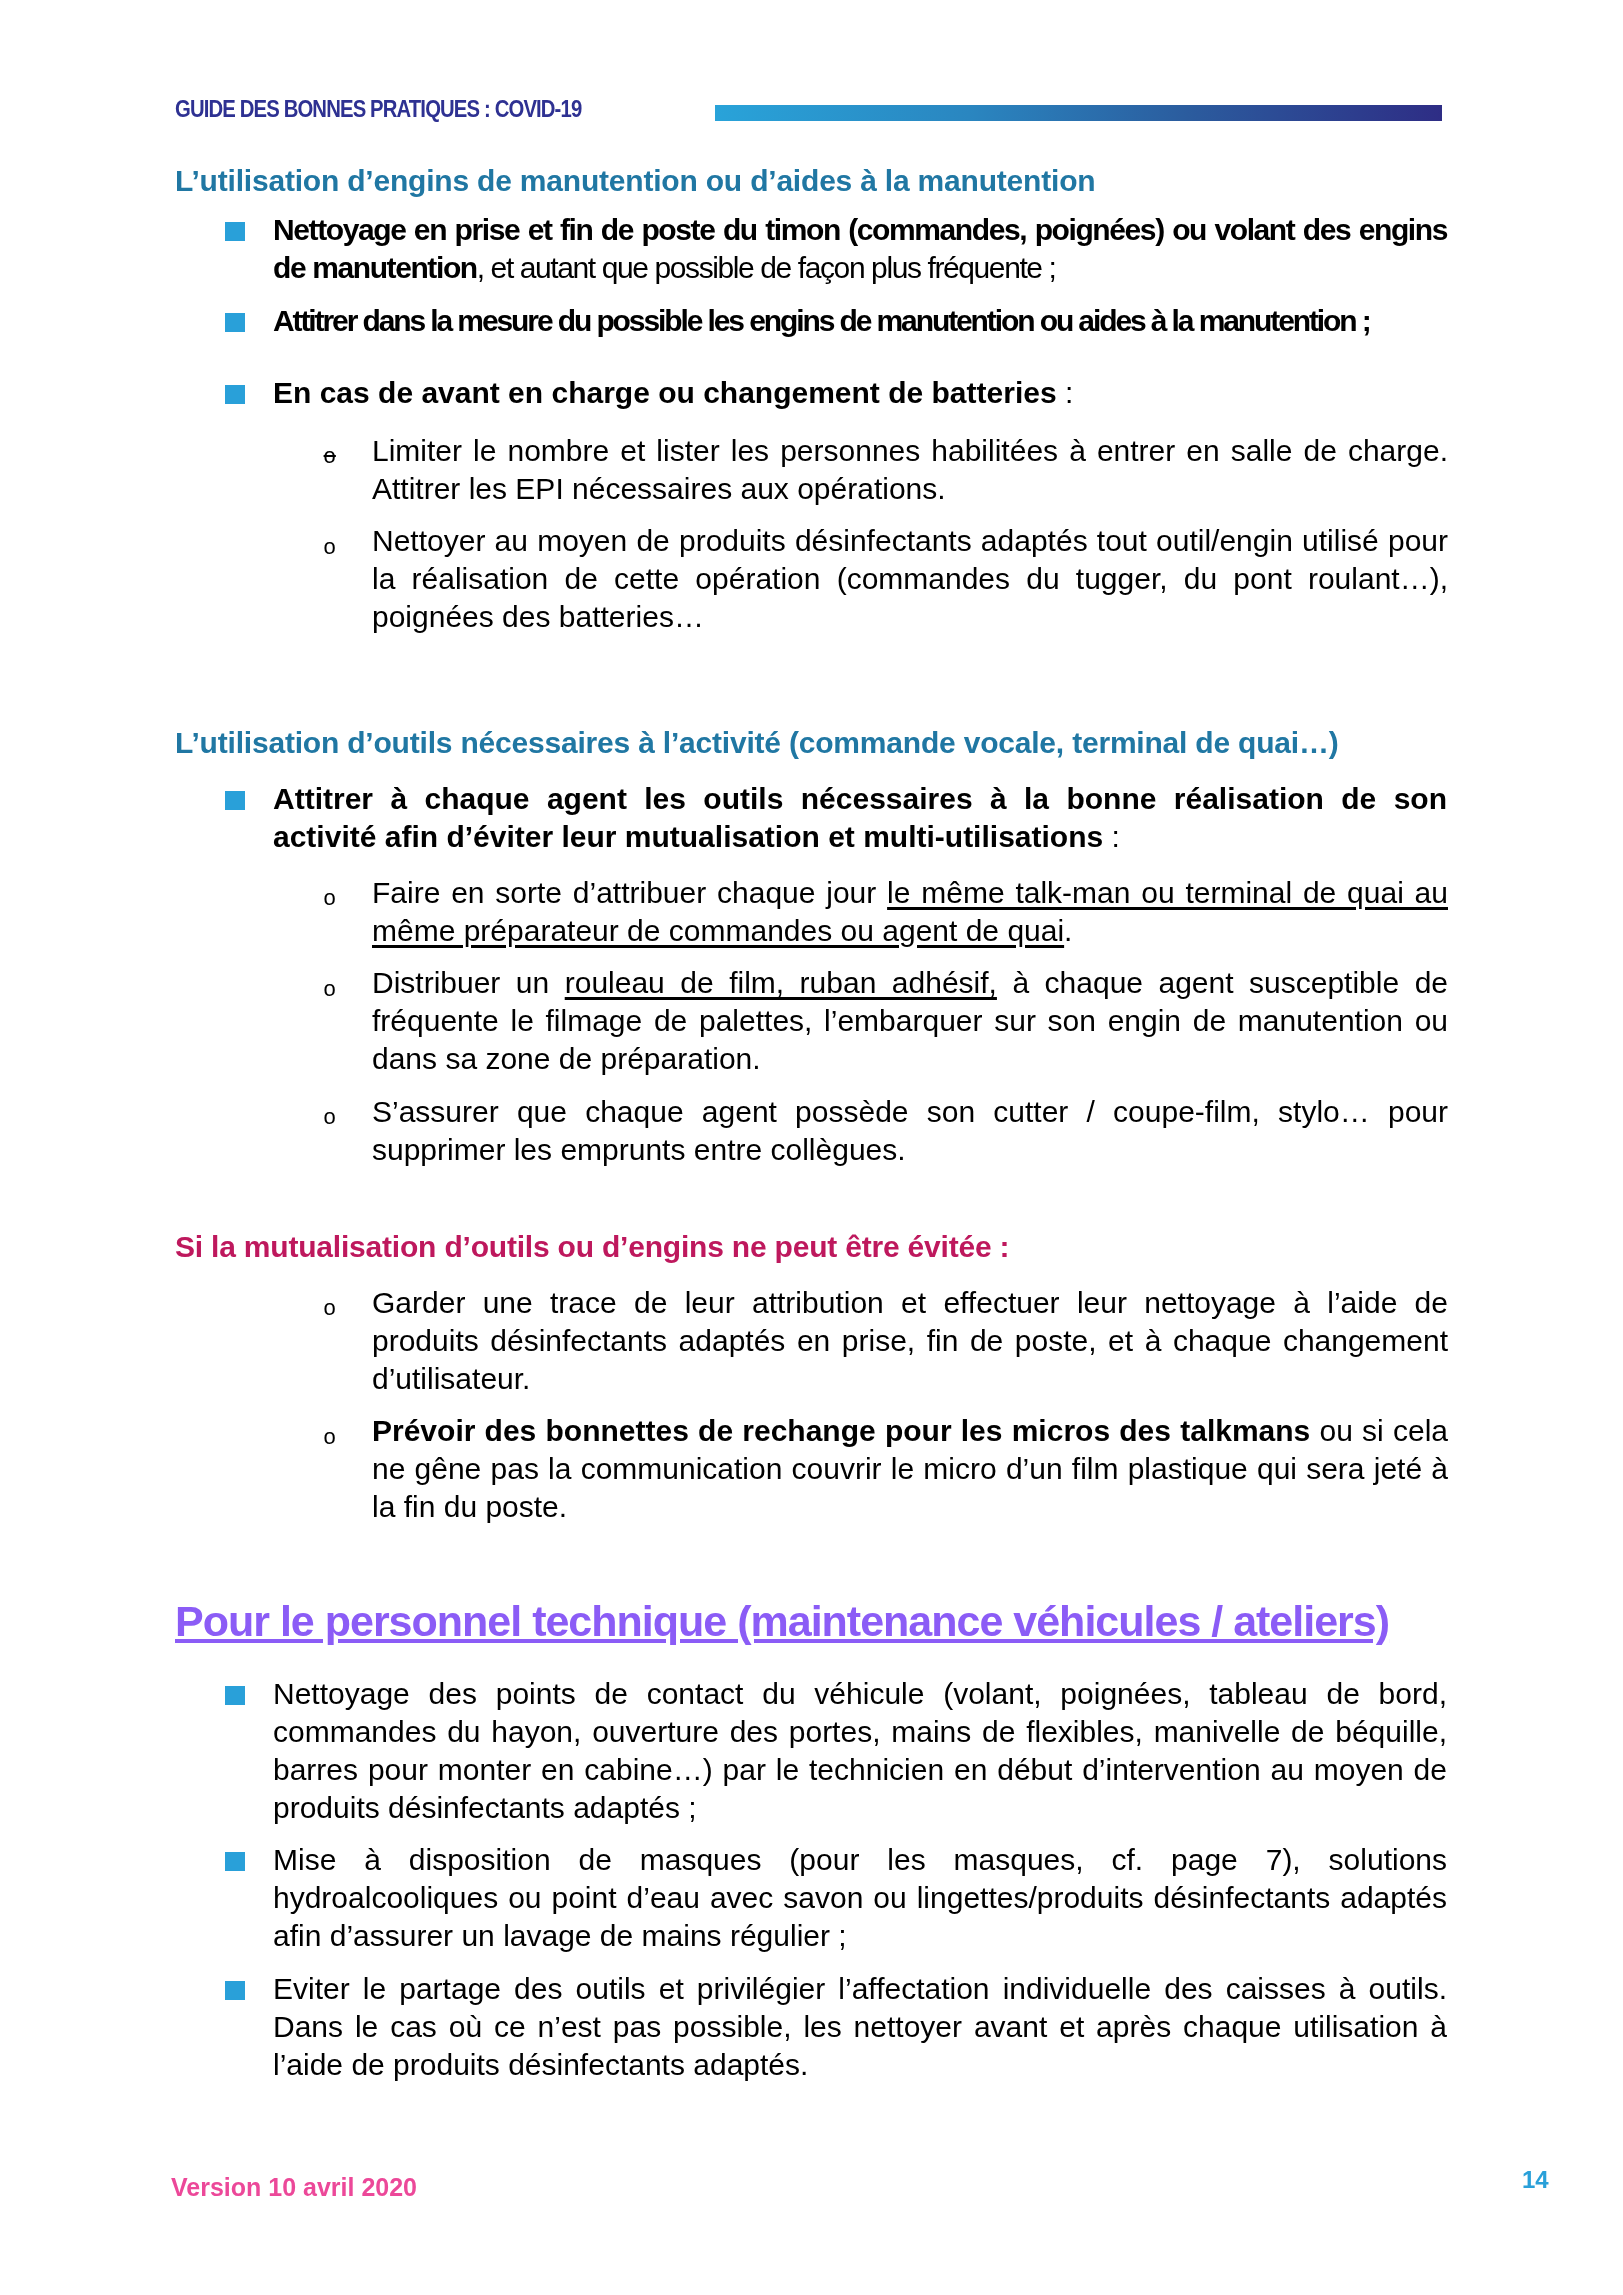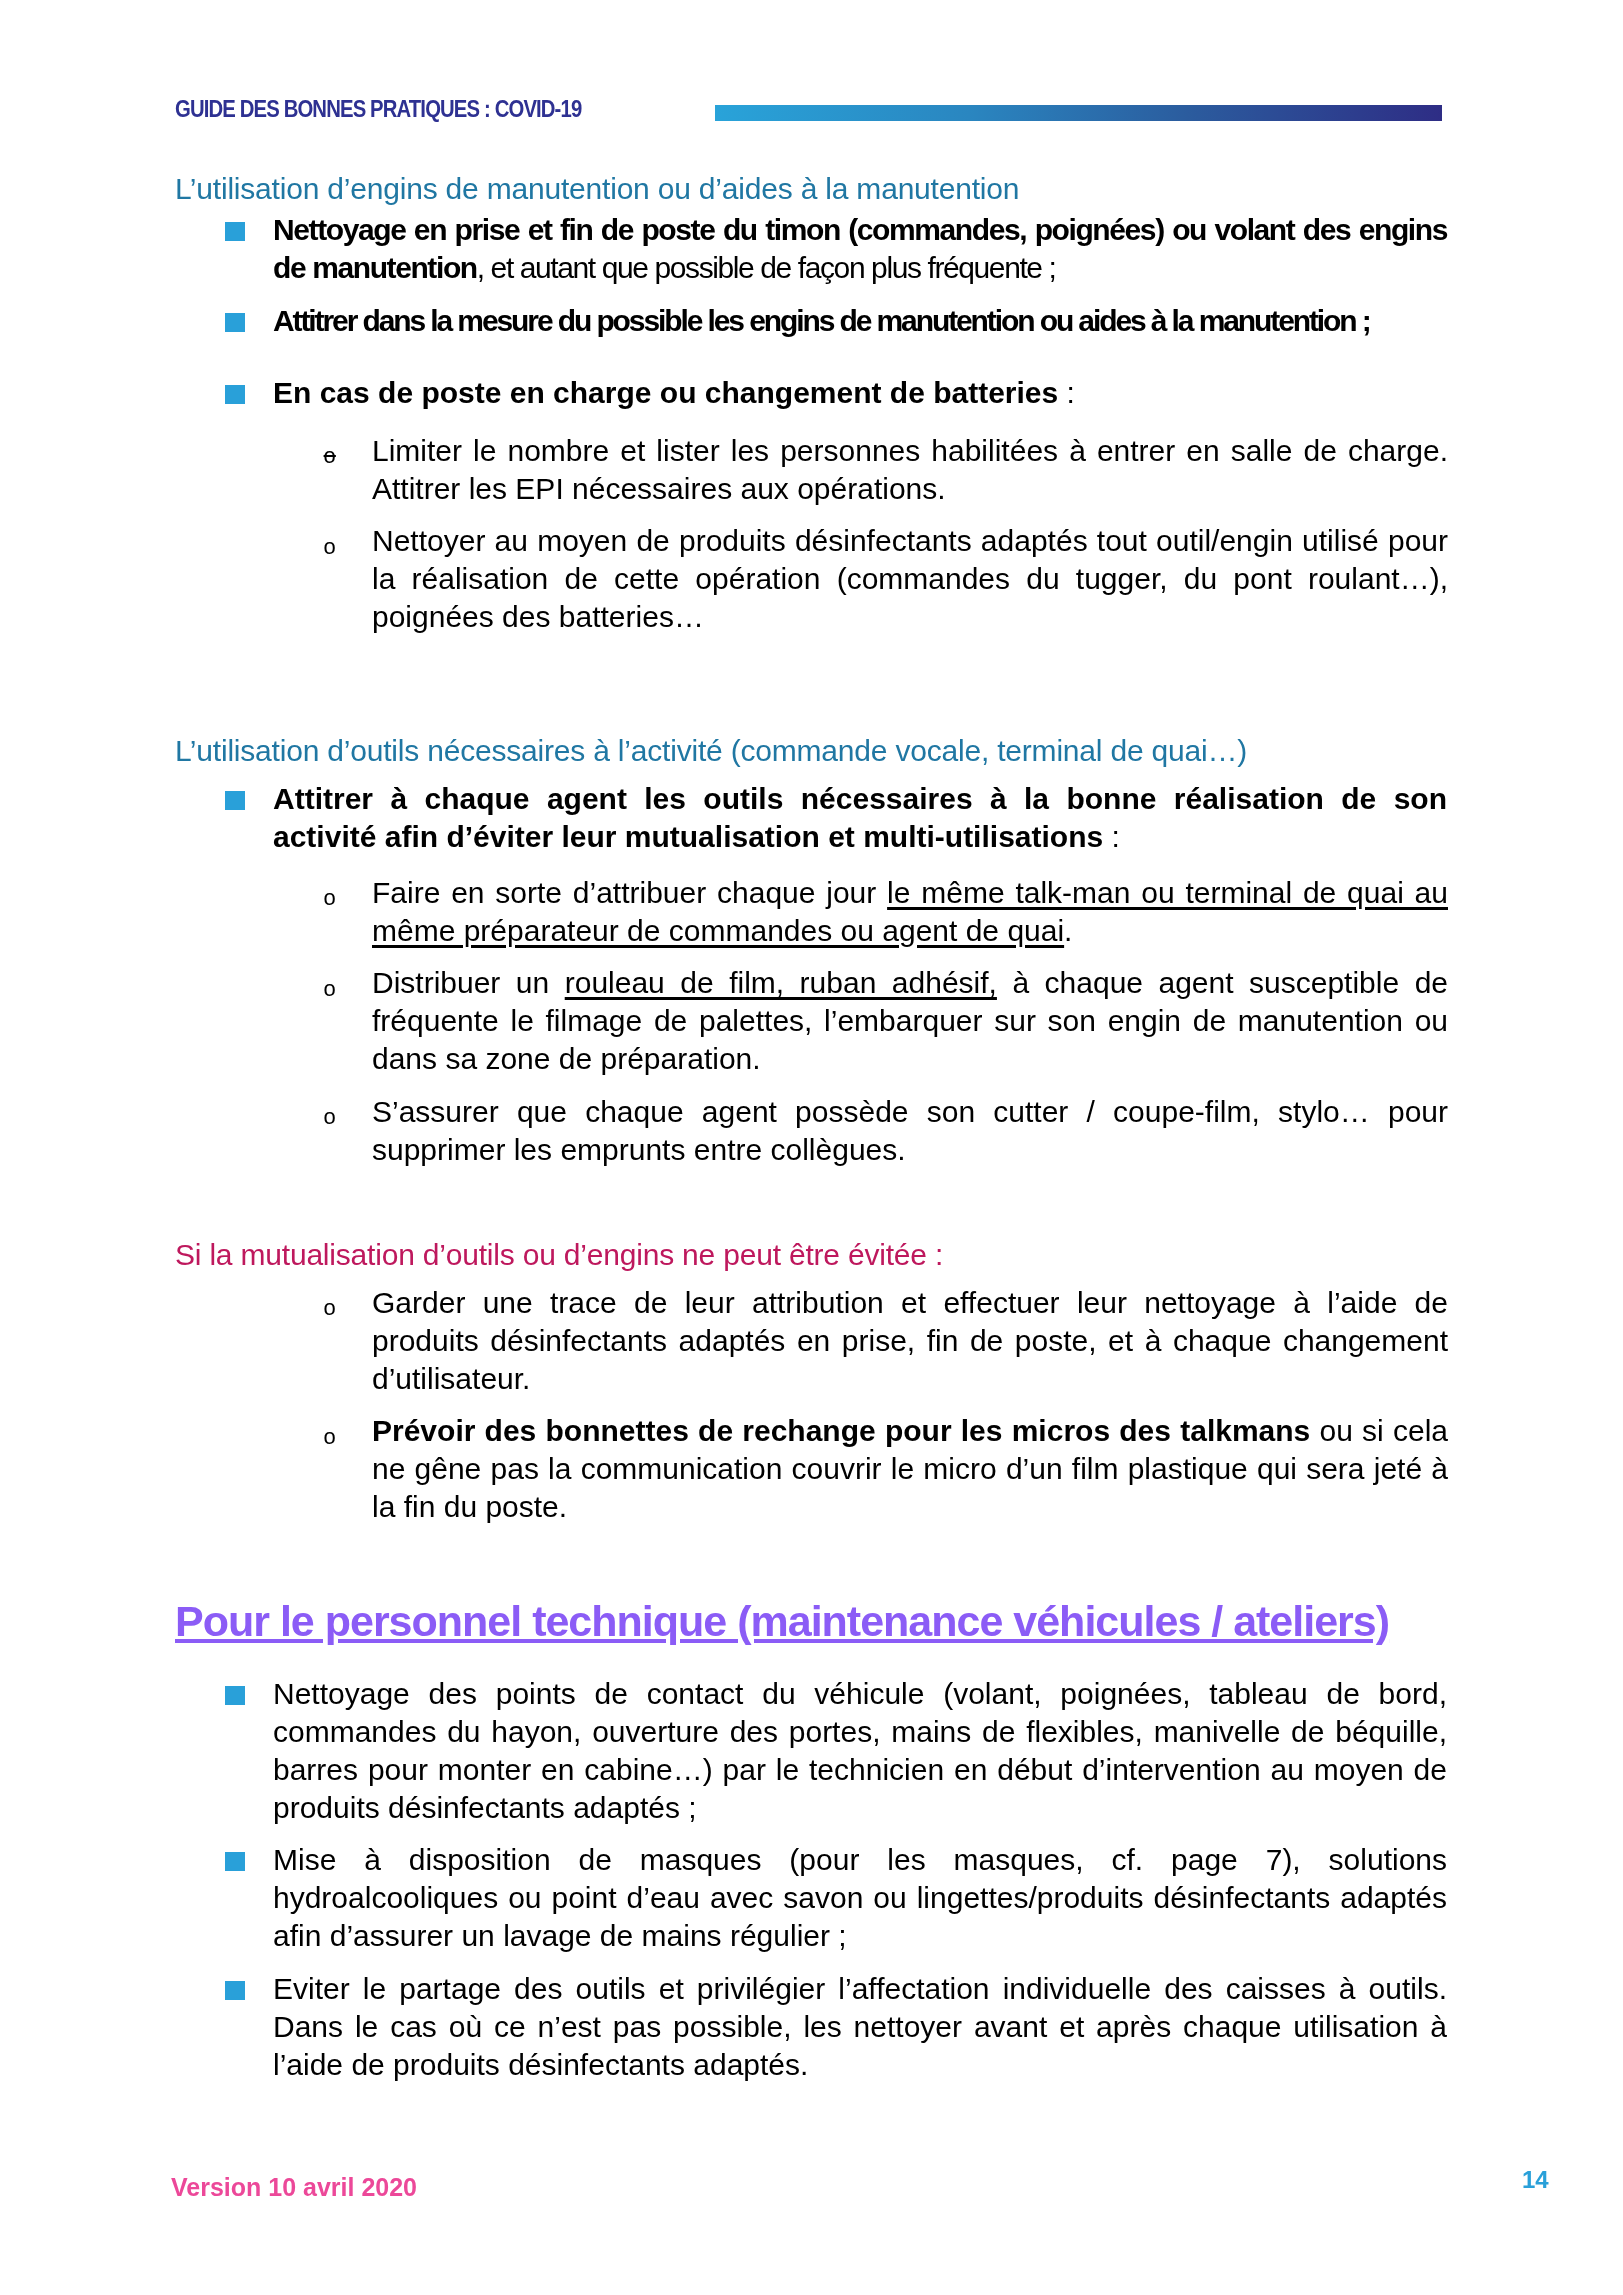--- a/index.html
+++ b/index.html
@@ -5,21 +5,21 @@
   html, body { margin: 0; padding: 0; background: #ffffff; }
   body { width: 1623px; height: 2295px; position: relative; overflow: hidden;
          font-family: "Liberation Sans", "DejaVu Sans", sans-serif; color: #000; }
   .abs { position: absolute; }
 
   .hdr-title { left: 175px; top: 96px; font-size: 23.6px; font-weight: bold; color: #2e3192;
                letter-spacing: -1px; transform: scaleX(0.86); transform-origin: left top; white-space: nowrap; }
   .hdr-bar { left: 715px; top: 105px; width: 727px; height: 15.7px;
              background: linear-gradient(90deg, #29a3d9 0%, #2a86c0 35%, #2b5c9e 65%, #2e2d85 100%); }
 
-  .sec-h { left: 175px; font-size: 30px; font-weight: normal; white-space: nowrap; letter-spacing: -0.2px; margin-top: 8px; }
+  .sec-h { left: 175px; font-size: 30px; font-weight: bold; white-space: nowrap; letter-spacing: -0.2px; }
   .sec-h.c1 { color: #2077a3; }
   .sec-h.c3 { color: #be185d; }
 
   .big-h { left: 175px; top: 1597px; font-size: 43px; font-weight: bold; color: #8b5cf6;
            white-space: nowrap; letter-spacing: -1px; text-decoration: underline; }
 
   .blist { left: 225px; width: 1222px; }
   .bitem { position: relative; padding-left: 48px; font-size: 30px; line-height: 38px; text-align: justify; }
   .bitem .sq { position: absolute; left: 0; top: 11px; width: 19.6px; height: 19px; background: #29a0d9; }
   .bitem b { font-weight: bold; }
@@ -47,21 +47,21 @@
   <div class="bitem">
     <span class="sq"></span>
     <b class="cond">Nettoyage en prise et fin de poste du timon (commandes, poignées) ou volant des engins de manutention</b><span class="cond">, et autant que possible de façon plus fréquente ;</span>
   </div>
   <div class="bitem" style="margin-top:15px;">
     <span class="sq"></span>
     <b class="cond-b" style="white-space:nowrap;">Attitrer dans la mesure du possible les engins de manutention ou aides à la manutention ;</b>
   </div>
   <div class="bitem" style="margin-top:34px;">
     <span class="sq"></span>
-    <b>En cas de poste en charge ou changement de batteries</b><span> :</span>
+    <b>En cas de avant en charge ou changement de batteries</b><span> :</span>
   </div>
 </div>
 
 <div class="abs slist" style="top:432px;">
   <div class="sitem">
     <span class="o struck">o</span>
     <span>Limiter le nombre et lister les personnes habilitées à entrer en salle de charge. Attitrer les EPI nécessaires aux opérations.</span>
   </div>
   <div class="sitem" style="margin-top:14.4px;">
     <span class="o">o</span>

